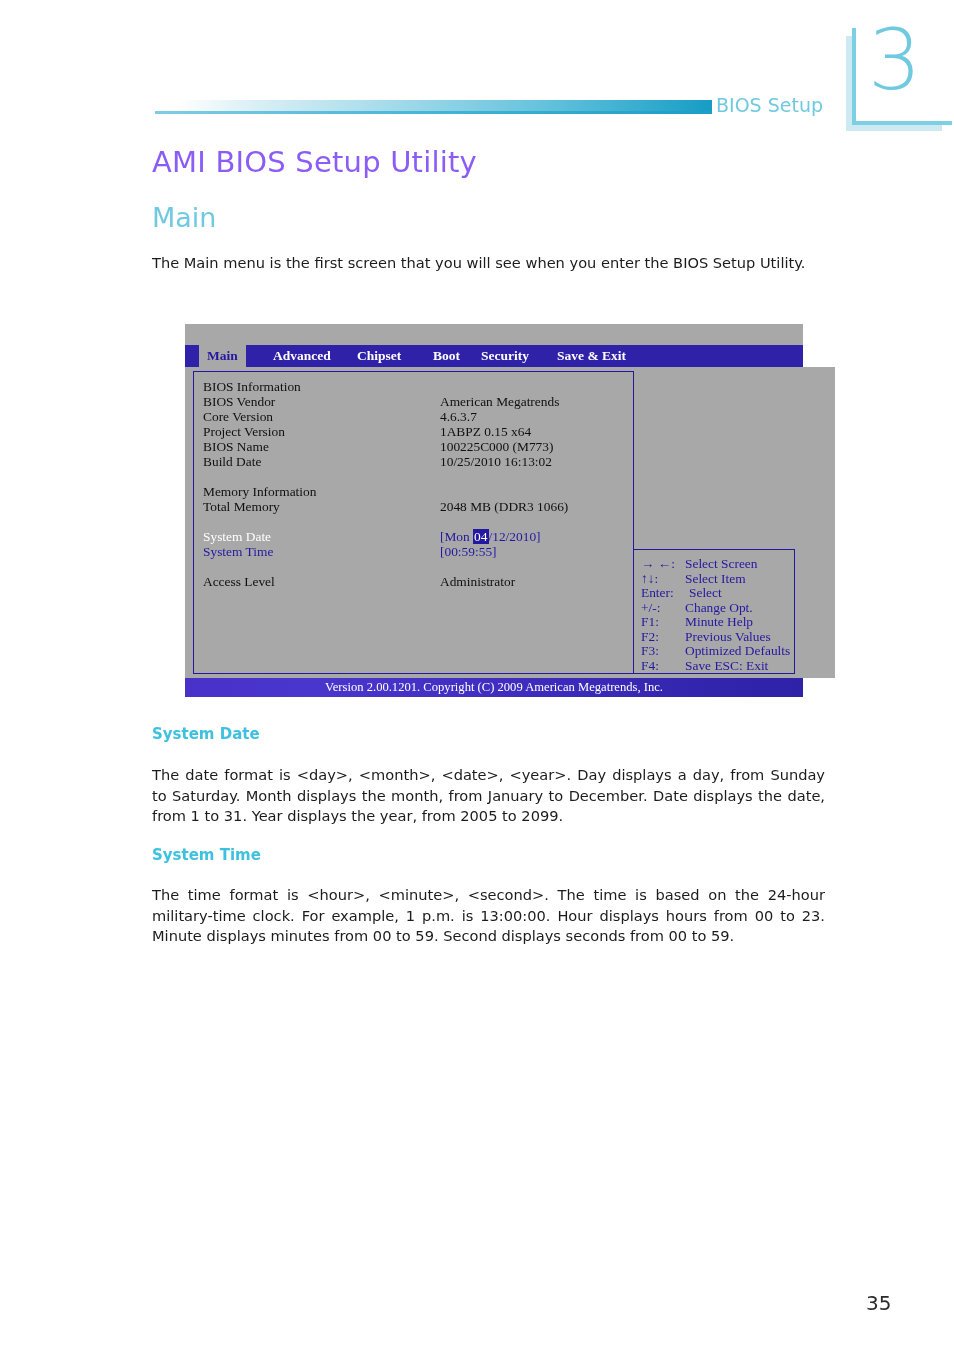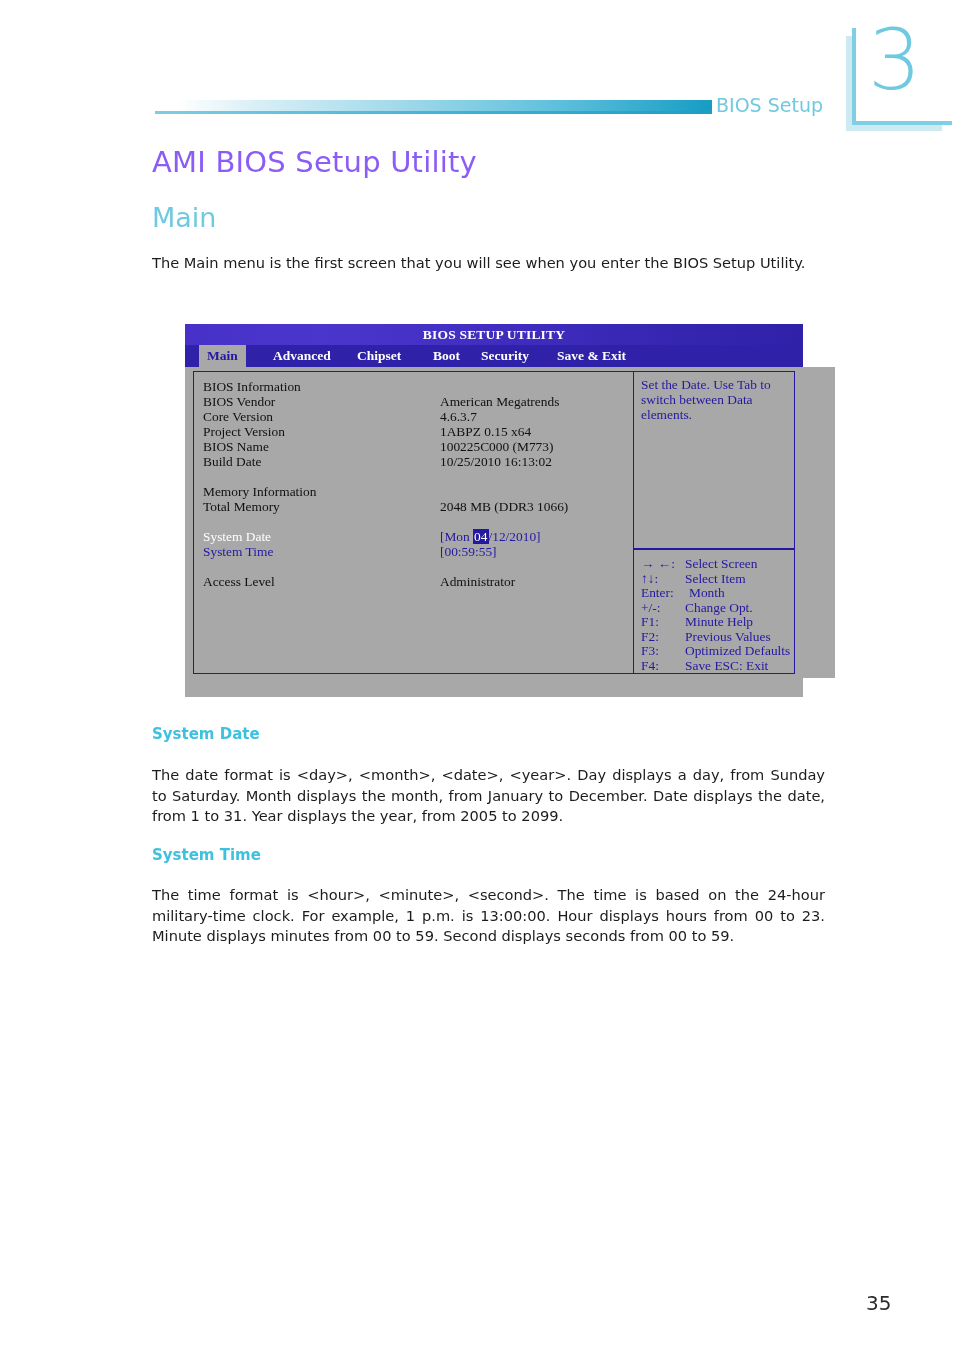--- a/index.html
+++ b/index.html
@@ -340,21 +340,20 @@
   <div class="header-rule-line"></div>
 </div>
 <div class="header-label">BIOS Setup</div>
 
 <div class="page-title">AMI BIOS Setup Utility</div>
 <div class="section-title">Main</div>
 <div class="body-para intro-para">The Main menu is the first screen that you will see when you enter the BIOS Setup Utility.</div>
 
 <div class="bios-screen">
 
-  <div class="bios-titlebar">BIOS SETUP UTILITY</div>
 
   <div class="bios-tabbar">
     <div class="bios-tab selected" style="left:14px;">Main</div>
     <div class="bios-tab" style="left:80px;">Advanced</div>
     <div class="bios-tab" style="left:164px;">Chipset</div>
     <div class="bios-tab" style="left:240px;">Boot</div>
     <div class="bios-tab" style="left:288px;">Security</div>
     <div class="bios-tab" style="left:364px;">Save &amp; Exit</div>
   </div>
 
@@ -406,36 +405,33 @@
       </div>
 
       <div class="bios-row" style="top:202px;">
         <span class="lbl">Access Level</span>
         <span class="val">Administrator</span>
       </div>
     </div>
 
     <div class="bios-pane-divider"></div>
 
-    <div class="bios-help-pane">
-      <div class="bios-help-text">Set the Date. Use Tab to switch between Data elements.</div>
-    </div>
 
     <div class="bios-keys-pane">
       <div class="bios-key-row" style="top:7px;">
         <span class="k">→ ←:</span>
         <span class="d">Select Screen</span>
       </div>
       <div class="bios-key-row" style="top:21.5px;">
         <span class="k">↑↓:</span>
         <span class="d">Select Item</span>
       </div>
       <div class="bios-key-row" style="top:36px;">
         <span class="k">Enter:</span>
-        <span class="d" style="left:48px;">Month</span>
+        <span class="d" style="left:48px;">Select</span>
       </div>
       <div class="bios-key-row" style="top:50.5px;">
         <span class="k">+/-:</span>
         <span class="d">Change Opt.</span>
       </div>
       <div class="bios-key-row" style="top:65px;">
         <span class="k">F1:</span>
         <span class="d">Minute Help</span>
       </div>
       <div class="bios-key-row" style="top:79.5px;">
@@ -447,20 +443,21 @@
         <span class="d">Optimized Defaults</span>
       </div>
       <div class="bios-key-row" style="top:108.5px;">
         <span class="k">F4:</span>
         <span class="d">Save   ESC: Exit</span>
       </div>
     </div>
 
   </div>
 
+  <div class="bios-footer">Version 2.00.1201. Copyright (C) 2009 American Megatrends, Inc.</div>
 </div>
 
 <div class="sub-head sub-head-date">System Date</div>
 <div class="body-para para-date">The date format is &lt;day&gt;, &lt;month&gt;, &lt;date&gt;, &lt;year&gt;. Day displays a day, from Sunday to Saturday. Month displays the month, from January to December. Date displays the date, from 1 to 31. Year displays the year, from 2005 to 2099.</div>
 
 <div class="sub-head sub-head-time">System Time</div>
 <div class="body-para para-time">The time format is &lt;hour&gt;, &lt;minute&gt;, &lt;second&gt;. The time is based on the 24-hour military-time clock. For example, 1 p.m. is 13:00:00. Hour displays hours from 00 to 23. Minute displays minutes from 00 to 59. Second displays seconds from 00 to 59.</div>
 
 <div class="page-number">35</div>
 

